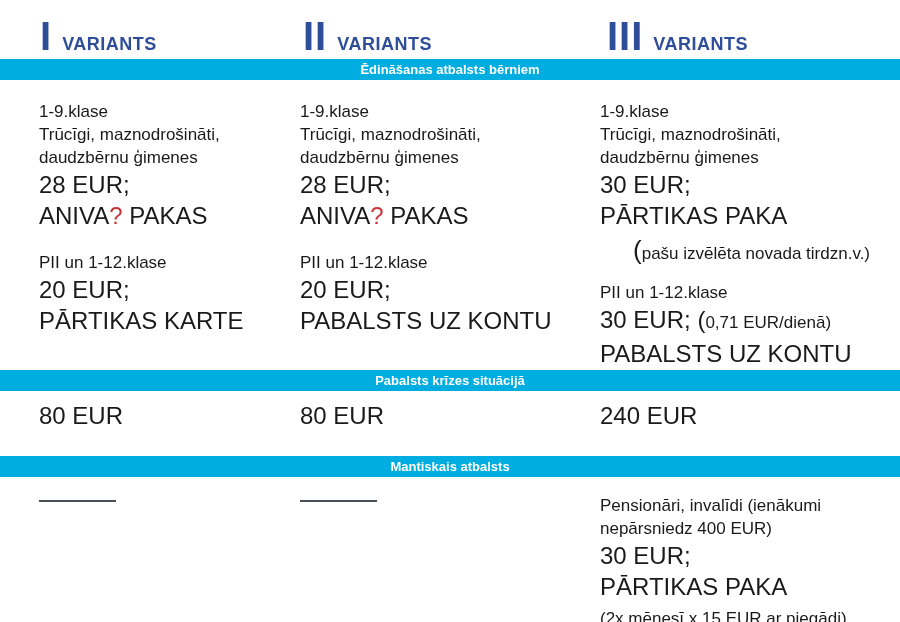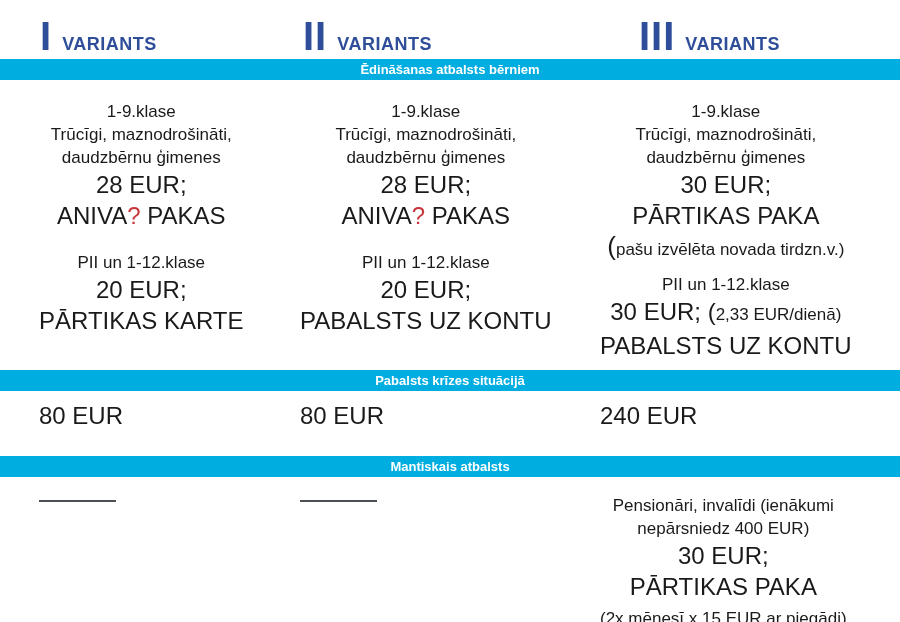--- a/index.html
+++ b/index.html
@@ -10,36 +10,36 @@
     }
     .hdr {
       position: absolute; top: 14px; height: 48px;
       color: #2f4e9a; font-weight: bold; white-space: nowrap;
       display: flex; align-items: baseline;
     }
     .hdr .num { font-size: 40px; letter-spacing: 1px; margin-right: 10px; }
     .hdr .word { font-size: 18px; letter-spacing: 0.5px; }
     #hdr1 { left: 40px; }
     #hdr2 { left: 303px; }
-    #hdr3 { left: 607px; margin-left: 32px; }
+    #hdr3 { left: 607px; }
 
     .topline {
       position: absolute; left: 0; top: 65px; width: 900px; height: 2px;
       background: #3fb6e4;
     }
     .band {
       position: absolute; left: 0; width: 900px; height: 21px;
       background: #00ade1; color: #ffffff; font-weight: bold;
       font-size: 13px; text-align: center; line-height: 21px;
     }
     #band1 { top: 59px; }
     #band2 { top: 370px; }
     #band3 { top: 456px; }
 
-    .col { position: absolute; text-align: center; }
+    .col { position: absolute; }
     .c1 { left: 39px; }
     .c2 { left: 300px; }
     .c3 { left: 600px; }
 
     .sm { font-size: 17px; line-height: 23px; }
     .lg { font-size: 24px; line-height: 31px; }
     .q { color: #c8353a; }
     .par { font-size: 26px; }
     .smin { font-size: 17px; }
 
@@ -91,24 +91,24 @@
   <div class="lg">20 EUR;</div>
   <div class="lg">PABALSTS UZ KONTU</div>
 </div>
 
 <div class="col c3" style="top:100px;">
   <div class="sm">1-9.klase</div>
   <div class="sm">Trūcīgi, maznodrošināti,</div>
   <div class="sm">daudzbērnu ģimenes</div>
   <div class="lg">30 EUR;</div>
   <div class="lg">PĀRTIKAS PAKA</div>
-  <div class="sm" style="line-height:30px;"><span class="par">(</span><span>pašu izvēlēta novada tirdzn.v.)</span></div>
+  <div class="sm" style="line-height:39px;margin-left:33px;"><span class="par">(</span><span>pašu izvēlēta novada tirdzn.v.)</span></div>
   <div style="height:8px"></div>
   <div class="sm">PII un 1-12.klase</div>
-  <div class="lg"><span>30 EUR; </span><span>(</span><span class="smin">2,33 EUR/dienā)</span></div>
+  <div class="lg"><span>30 EUR; </span><span>(</span><span class="smin">0,71 EUR/dienā)</span></div>
   <div class="lg">PABALSTS UZ KONTU</div>
 </div>
 
 <div class="band" id="band2">Pabalsts krīzes situācijā</div>
 
 <div class="col c1 lg" style="top:400px;">80 EUR</div>
 <div class="col c2 lg" style="top:400px;">80 EUR</div>
 <div class="col c3 lg" style="top:400px;">240 EUR</div>
 
 <div class="band" id="band3">Mantiskais atbalsts</div>

